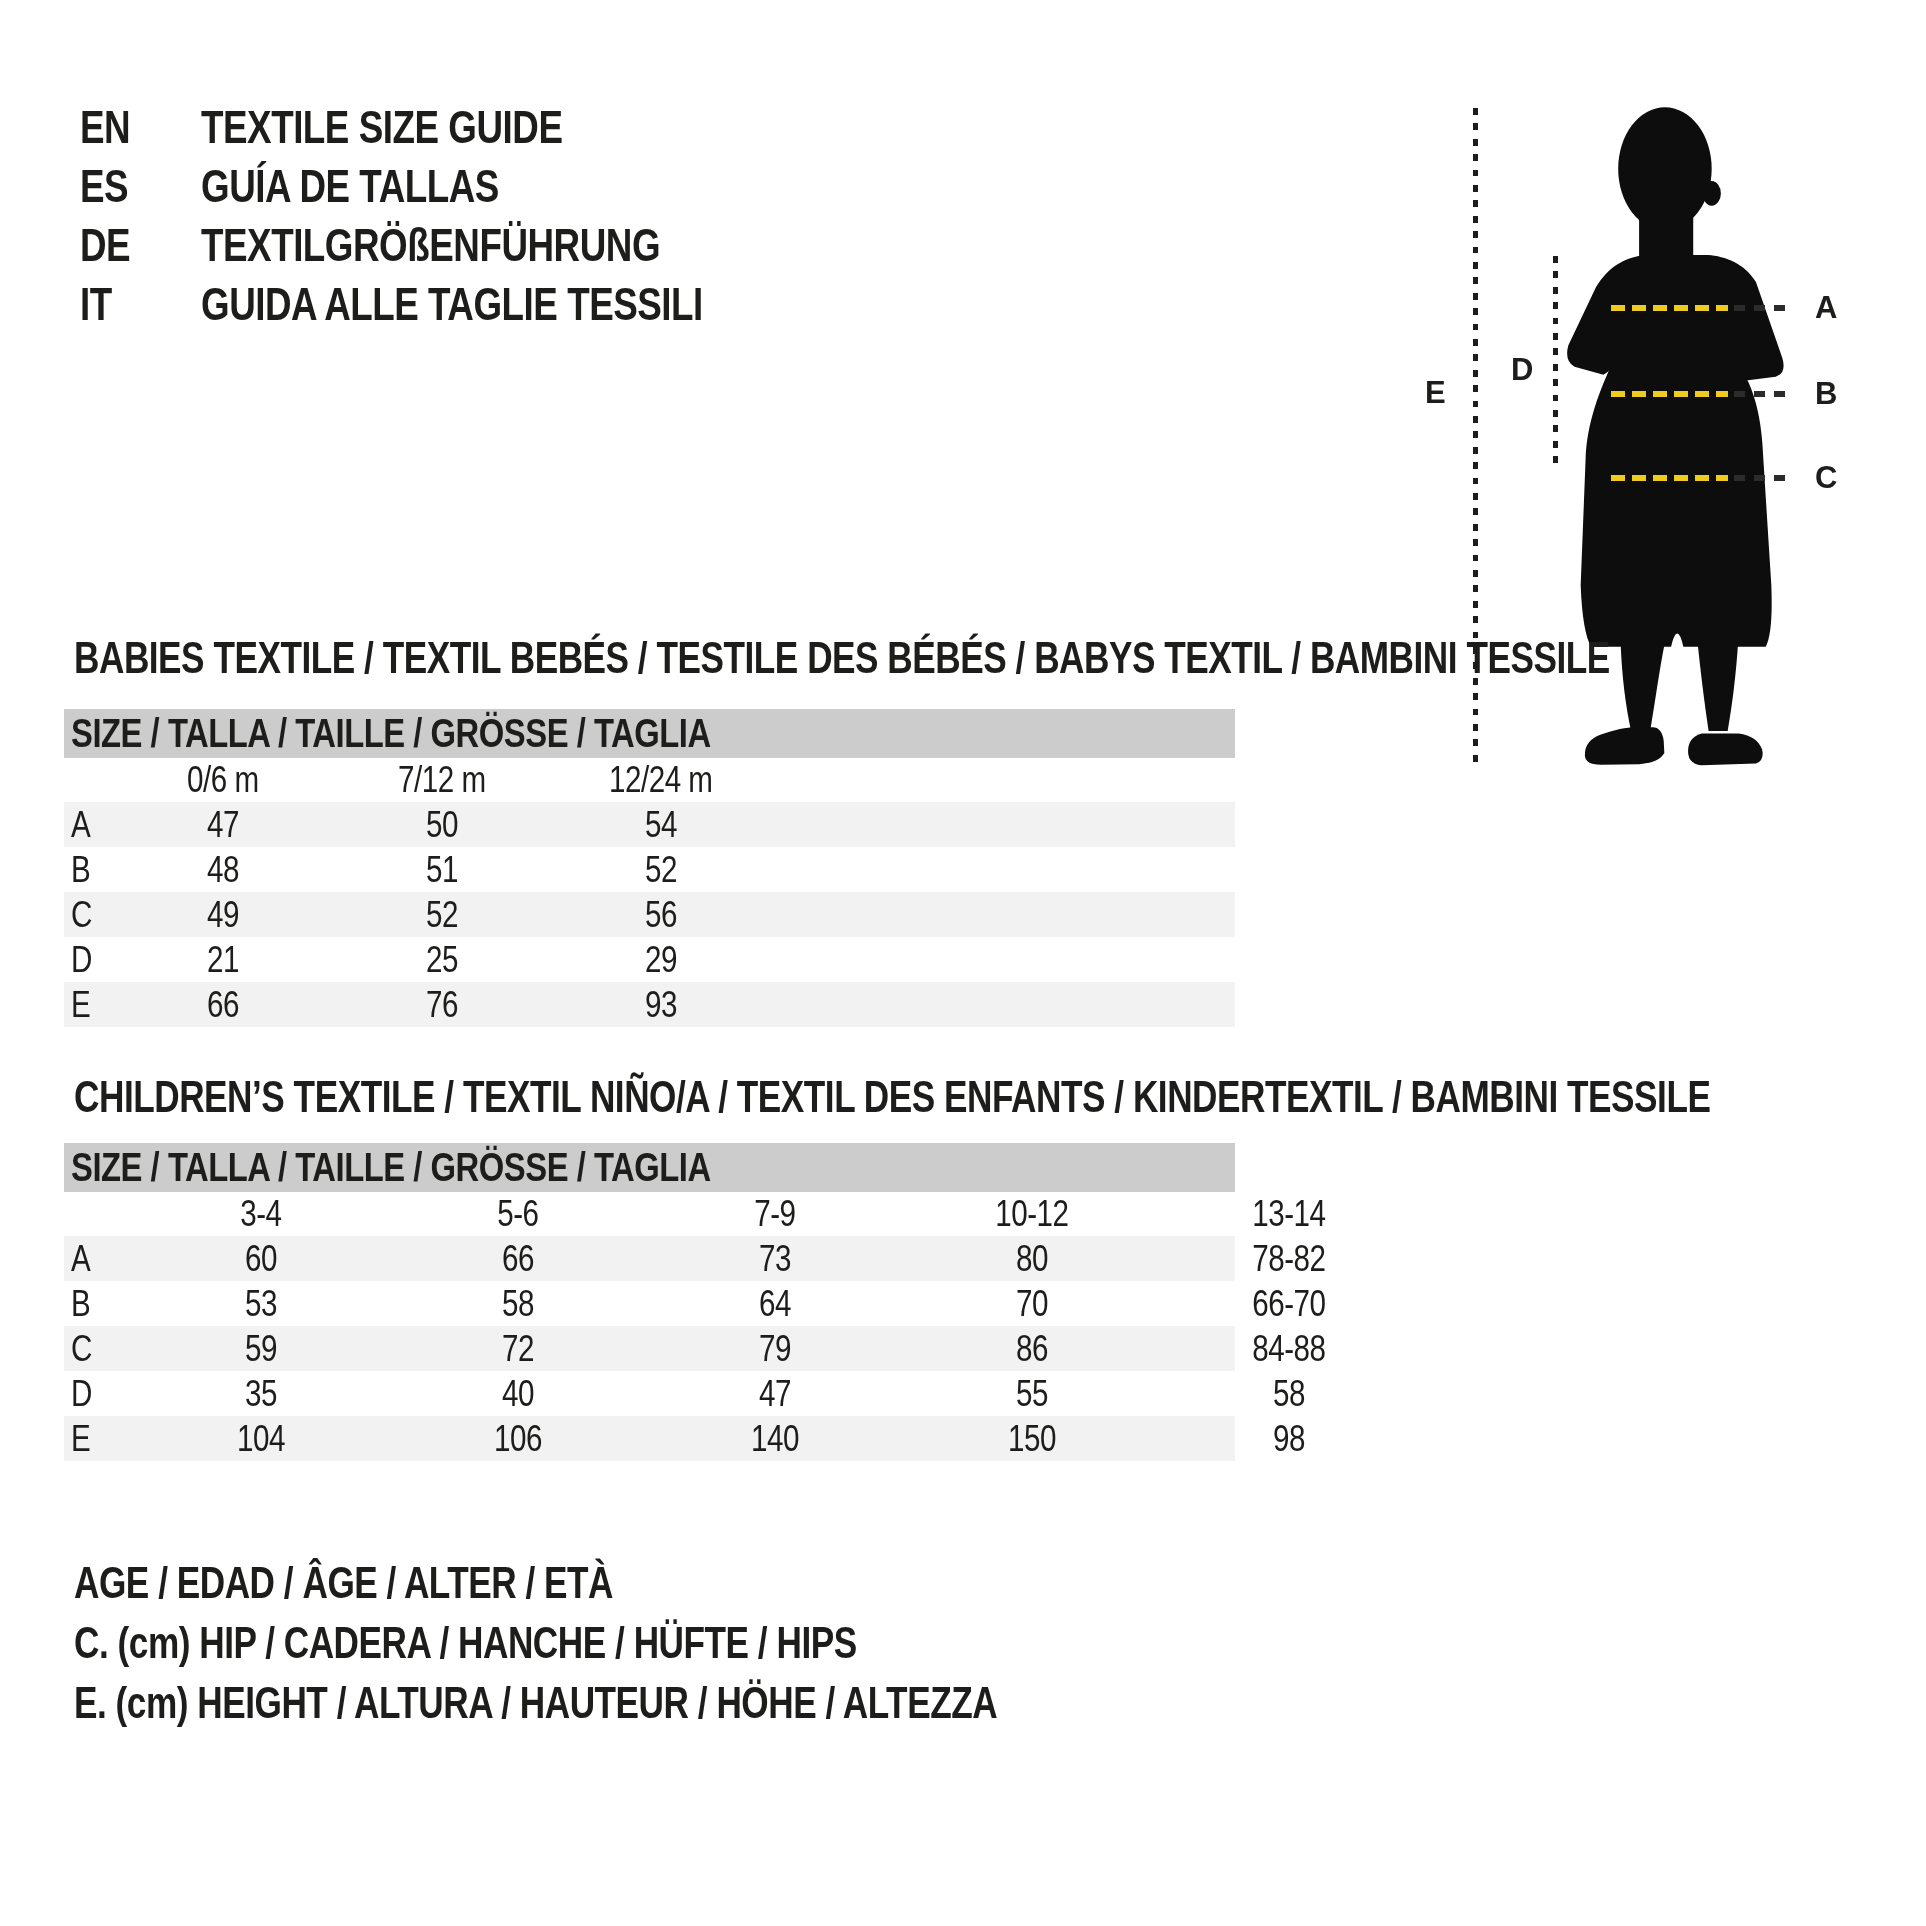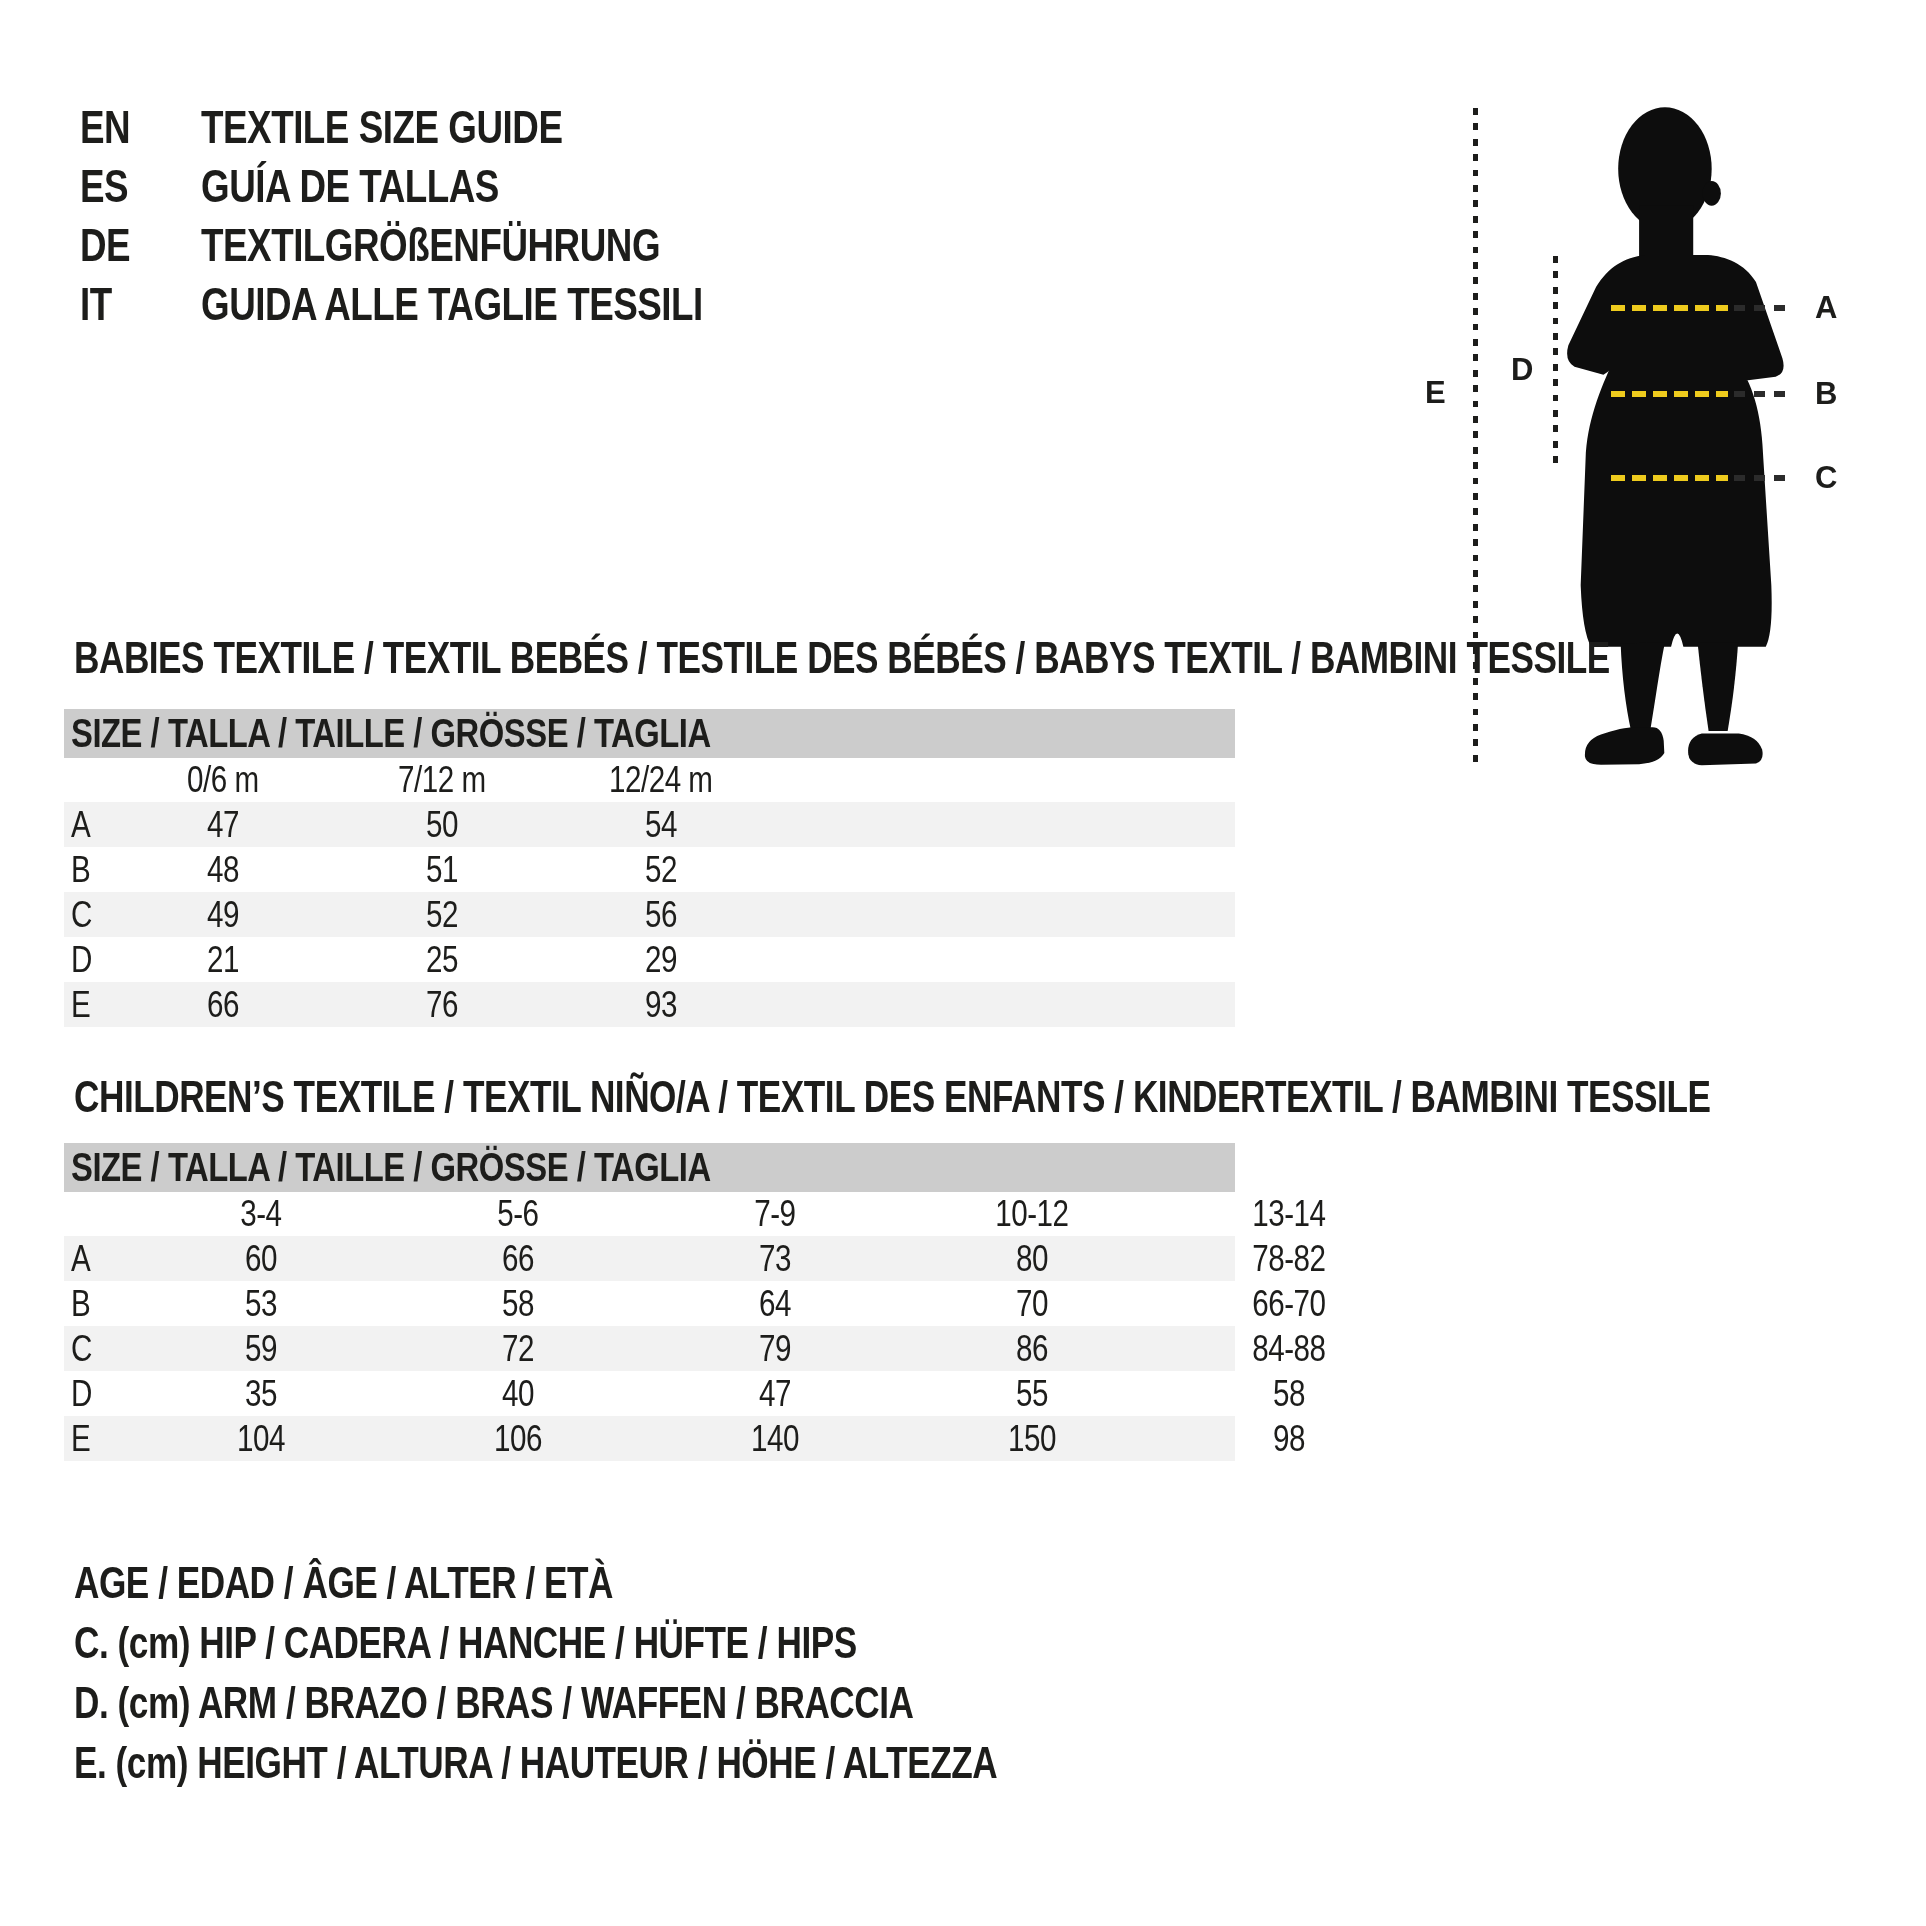--- a/index.html
+++ b/index.html
@@ -245,21 +245,18 @@
 
   
   <section class="legend">
     <div class="legend-line">
         <span class="cond">AGE / EDAD / ÂGE / ALTER / ETÀ</span>
       </div>
     <div class="legend-line">
         <span class="cond">C. (cm) HIP / CADERA / HANCHE / HÜFTE / HIPS</span>
       </div>
     <div class="legend-line">
-        <span class="cond">D. (cm) ARM / BRAZO / BRAS / WAFFEN / BRACCIA</span>
-      </div>
-    <div class="legend-line">
         <span class="cond">E. (cm) HEIGHT / ALTURA / HAUTEUR / HÖHE / ALTEZZA</span>
       </div>
   </section>
 
 </div>
 
 
 </body></html>

